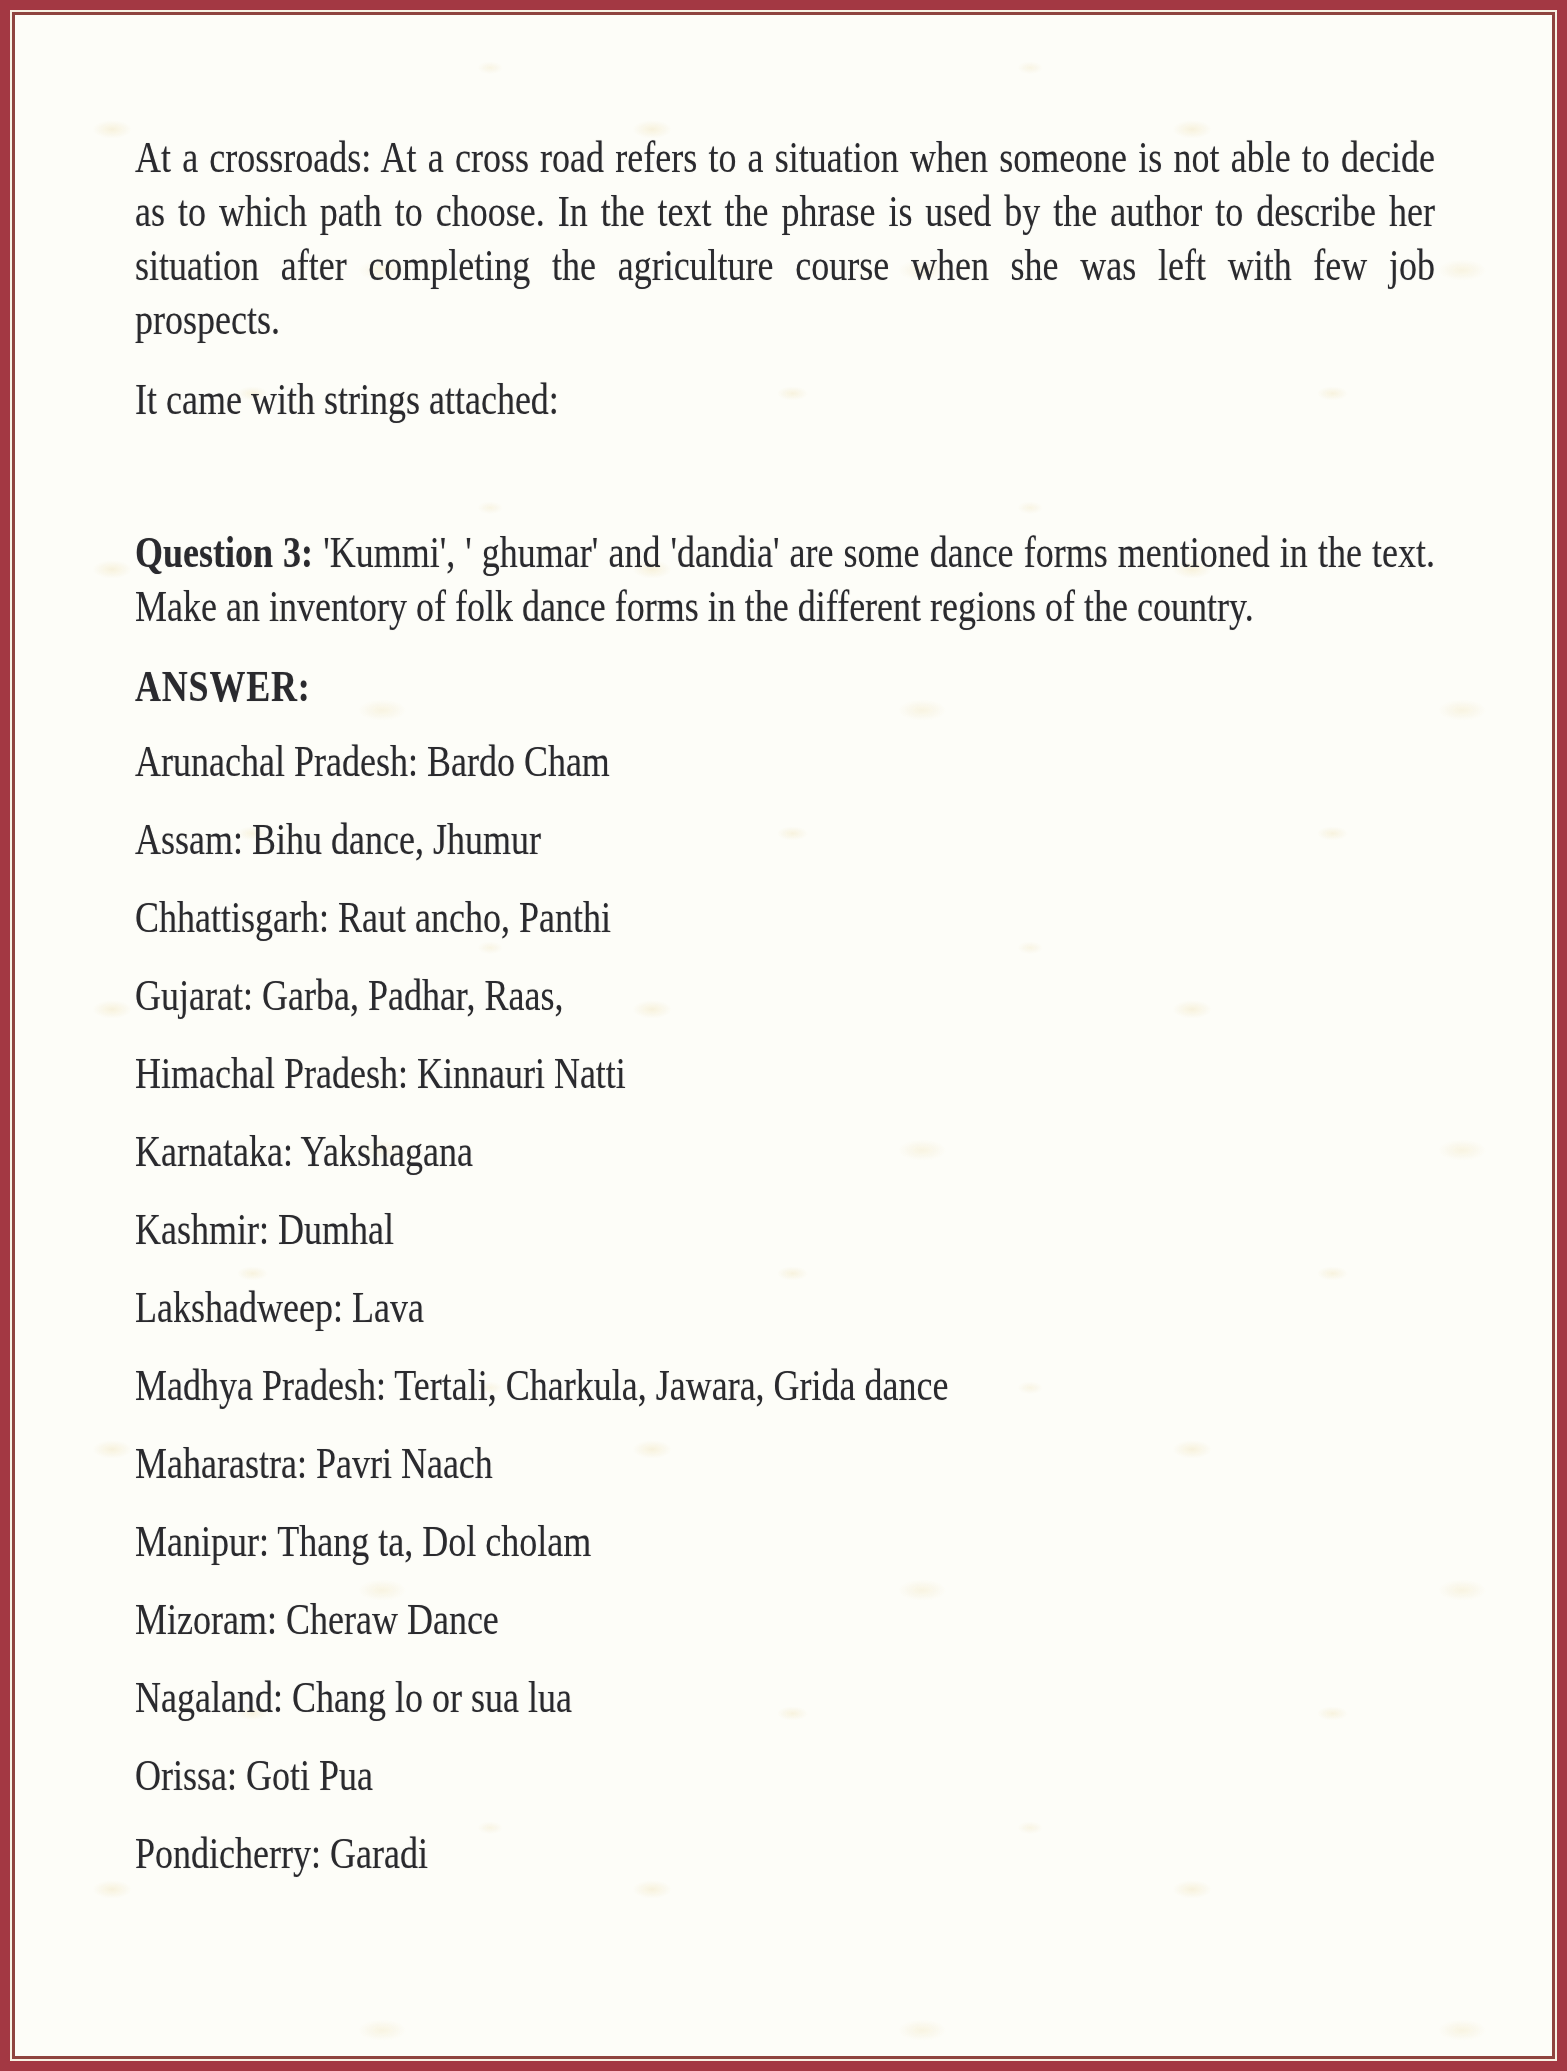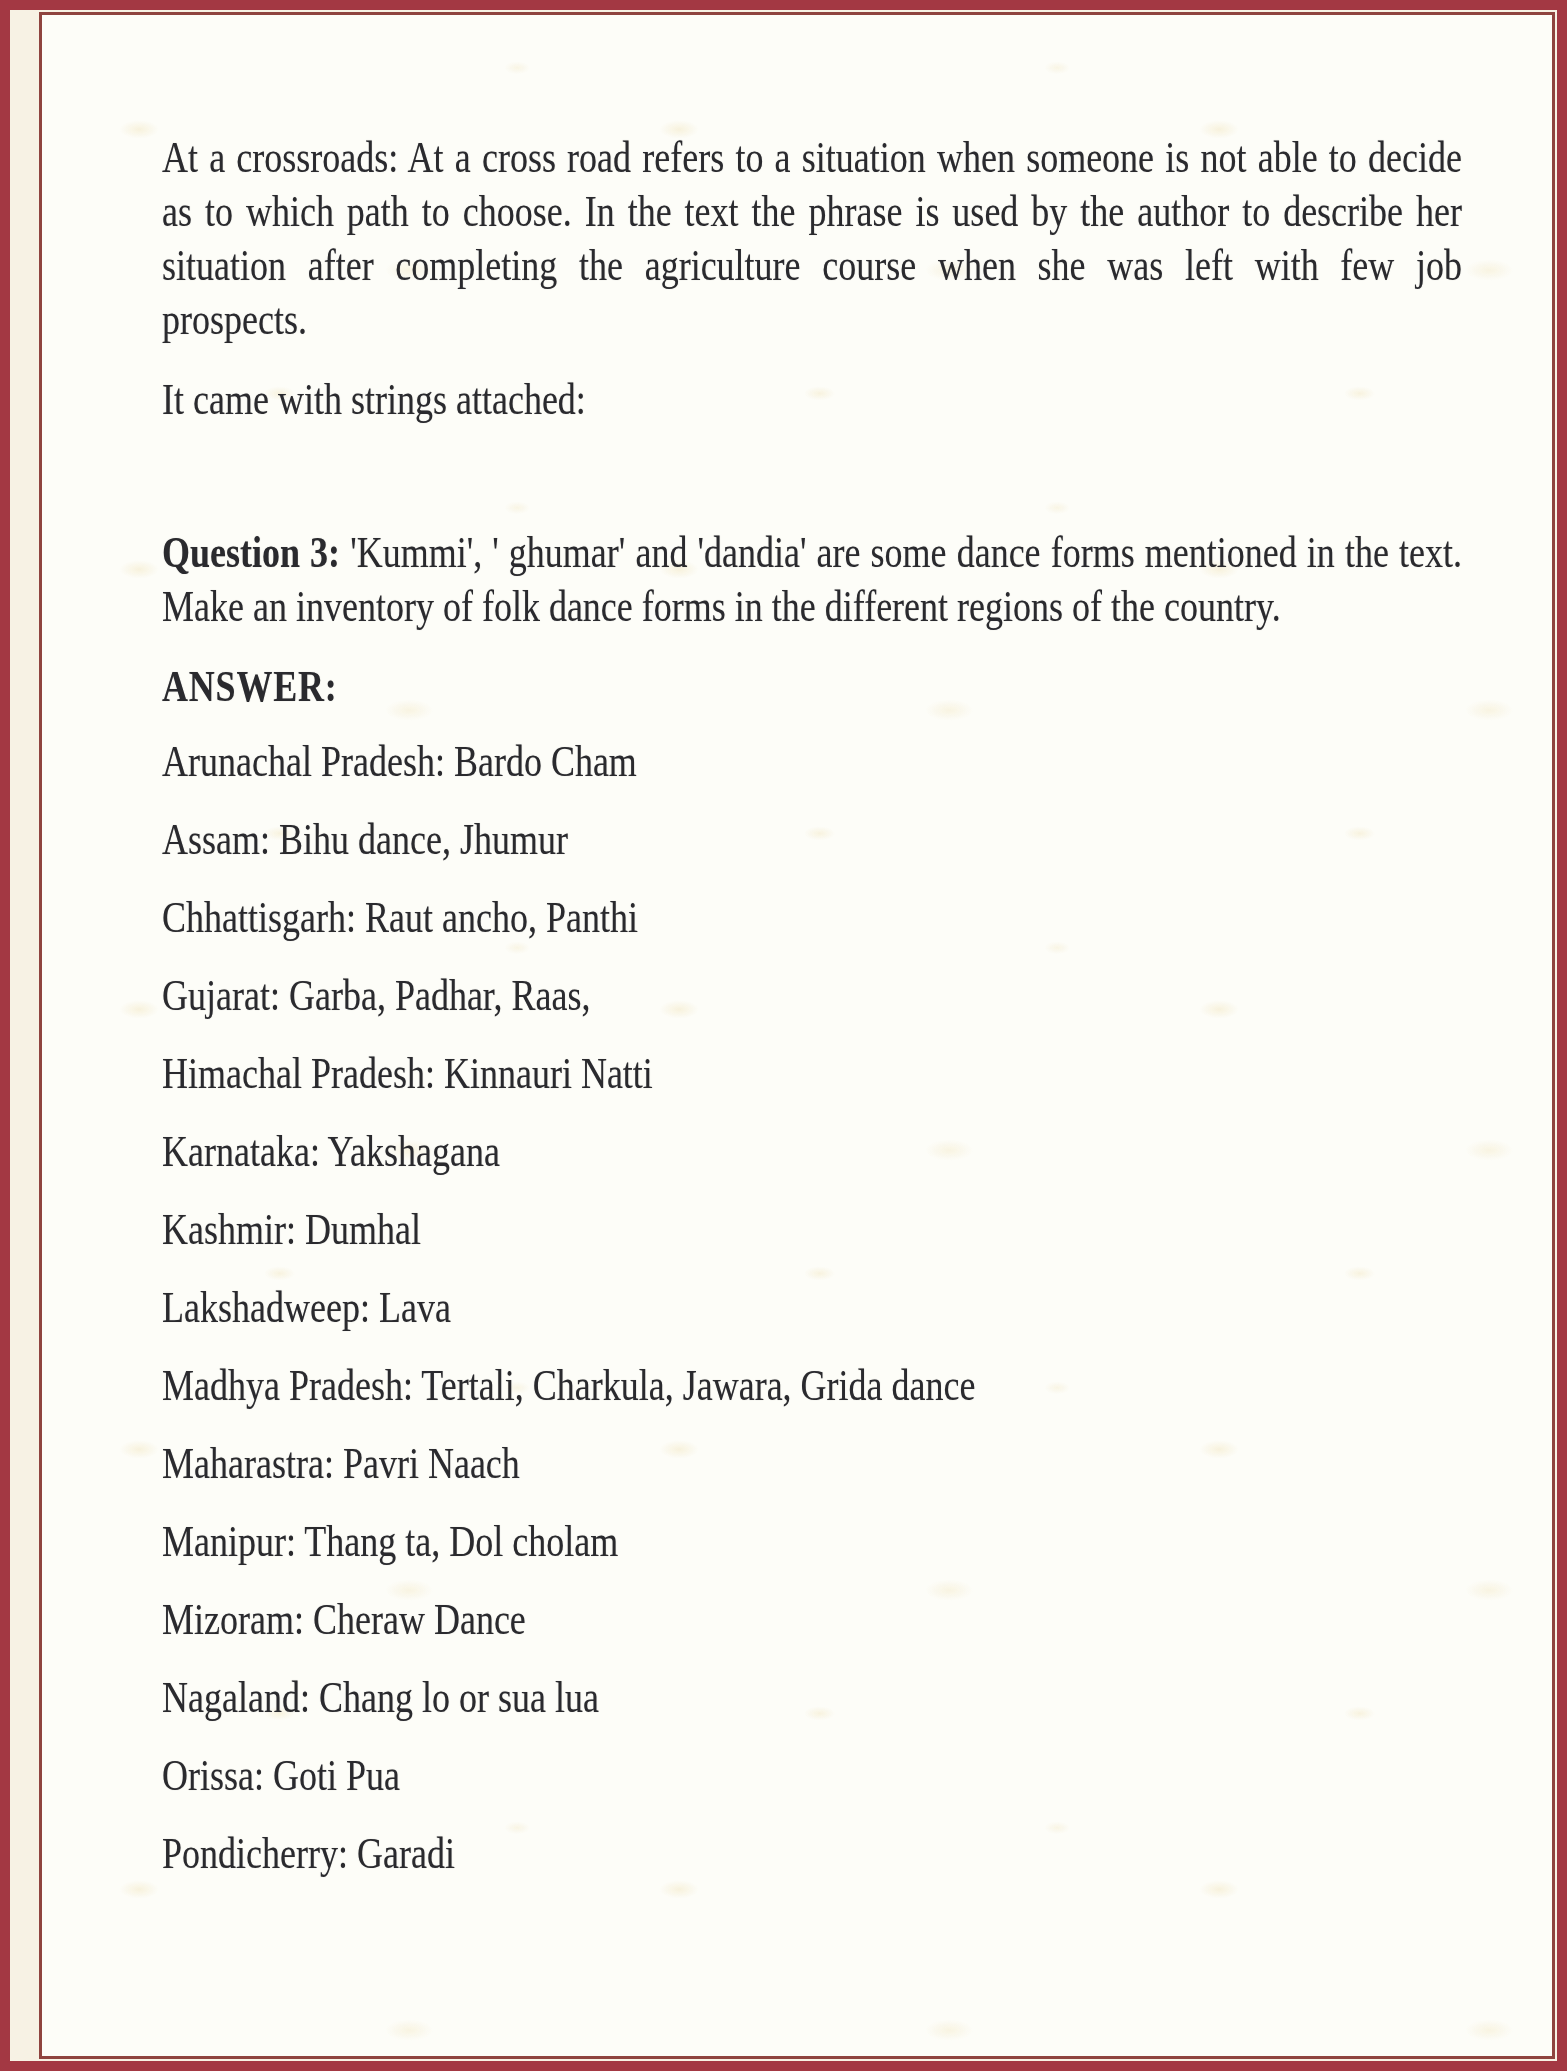--- a/index.html
+++ b/index.html
@@ -32,21 +32,20 @@
     background-color: var(--page-bg, #FDFDF8);
     
     background-image:
       radial-gradient(ellipse 28px 13px at 18% 26%, rgba(242,232,198,.55), transparent 70%),
       radial-gradient(ellipse 34px 15px at 68% 58%, rgba(242,232,198,.45), transparent 70%),
       radial-gradient(ellipse 22px 10px at 44% 86%, rgba(242,232,198,.5), transparent 70%),
       radial-gradient(ellipse 18px 9px at 88% 12%, rgba(242,232,198,.4), transparent 70%);
     background-size: 540px 440px;
     background-repeat: repeat;
     overflow: hidden;
-    margin-left: 27px;
   }
   
   .content {
     padding: 115px 0 0 120px;
   }
   .condensed {
     width: 1625px;              
     transform: scaleX(0.8);    
     transform-origin: 0 0;
   }

